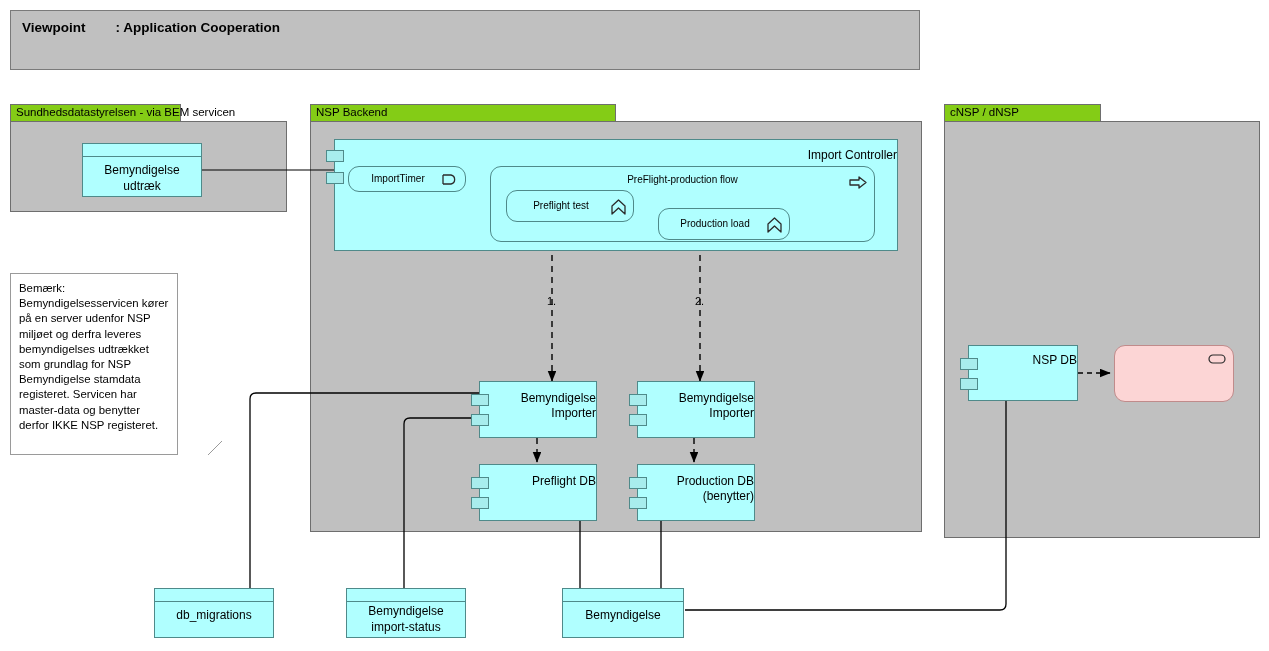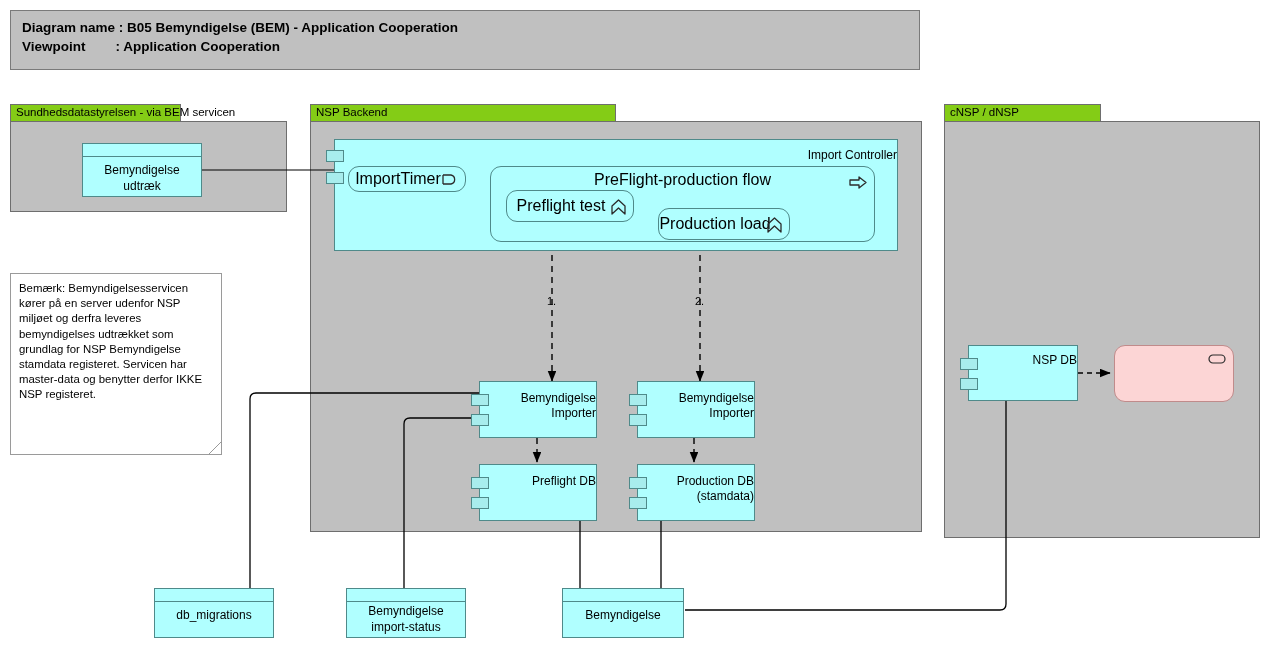--- a/index.html
+++ b/index.html
@@ -130,21 +130,21 @@
     border: 1px solid #4f8a8a;
     border-radius: 11px;
     box-sizing: border-box;
   }
   .rounded.nofill { background: transparent; }
   .rounded .label {
     position: absolute;
     left: 0;
     right: 0;
     text-align: center;
-    font-size: 16px;
+    font-size: 10px;
     color: #000000;
     line-height: 16px;
   }
   .rounded .icon {
     position: absolute;
   }
 
   
   .service-pink {
     position: absolute;
@@ -208,21 +208,20 @@
     color: #000000;
   }
   .svg-icon { display: block; }
 </style>
 </head>
 <body>
 
 <div id="canvas">
 
   <div class="title-banner">
-    <div class="title-line">Diagram name : B05 Bemyndigelse (BEM) - Application Cooperation</div>
     <div class="title-line">Viewpoint        : Application Cooperation</div>
   </div>
 
   <div class="group" style="left:10px; top:104px; width:277px; height:108px;">
     <div class="group-tab" style="width:171px;">
       <span class="group-tab-label">Sundhedsdatastyrelsen - via BEM servicen</span>
     </div>
     <div class="group-body" style="top:17px; width:277px; height:91px;"></div>
   </div>
 
@@ -266,21 +265,21 @@
     <path d="M661,521 L661,588" stroke="#000000" stroke-width="1.3" fill="none"></path>
 
     <path d="M1006,401 L1006,604 Q1006,610 1000,610 L685,610" stroke="#000000" stroke-width="1.3" fill="none"></path>
 
     <path d="M1078,373 L1110,373" stroke="#000000" stroke-width="1.4" fill="none" stroke-dasharray="5,4" marker-end="url(#arrowSolid)"></path>
   </svg>
 
   <div class="edge-label" style="left:547px; top:295px;">1.</div>
   <div class="edge-label" style="left:695px; top:295px;">2.</div>
 
-  <div class="note" style="left:10px; top:273px; width:212px; height:182px;">
+  <div class="note" style="left:10px; top:273px; width:168px; height:182px;">
     <div class="text">Bemærk: Bemyndigelsesservicen kører på en server udenfor NSP miljøet og derfra leveres bemyndigelses udtrækket som grundlag for NSP Bemyndigelse stamdata registeret. Servicen har master-data og benytter derfor IKKE NSP registeret.</div>
     <div class="fold"></div>
   </div>
   <svg class="conn" viewBox="0 0 1269 651" xmlns="http://www.w3.org/2000/svg">
     <path d="M208,455 L222,441" stroke="#9a9a9a" stroke-width="1" fill="none"></path>
   </svg>
 
   <div class="dataobject" style="left:82px; top:143px; width:120px; height:54px;">
     <div class="bar"></div>
     <div class="label" style="top:18px; white-space:pre-line;">Bemyndigelse
@@ -347,21 +346,21 @@
   <div class="component" style="left:479px; top:464px; width:118px; height:57px;">
     <div class="tab t1"></div>
     <div class="tab t2"></div>
     <div class="label" style="top:9px; white-space:pre-line; padding-left:10px;">Preflight DB</div>
   </div>
 
   <div class="component" style="left:637px; top:464px; width:118px; height:57px;">
     <div class="tab t1"></div>
     <div class="tab t2"></div>
     <div class="label" style="top:9px; white-space:pre-line; padding-left:10px;">Production DB
-(stamdata)</div>
+(benytter)</div>
   </div>
 
   <div class="component" style="left:968px; top:345px; width:110px; height:56px;">
     <div class="tab t1"></div>
     <div class="tab t2"></div>
     <div class="label" style="top:7px; padding-left:10px;">NSP DB</div>
   </div>
 
   <div class="service-pink" style="left:1114px; top:345px; width:120px; height:57px;">
     <span class="icon" style="position:absolute; right:7px; top:8px;">

